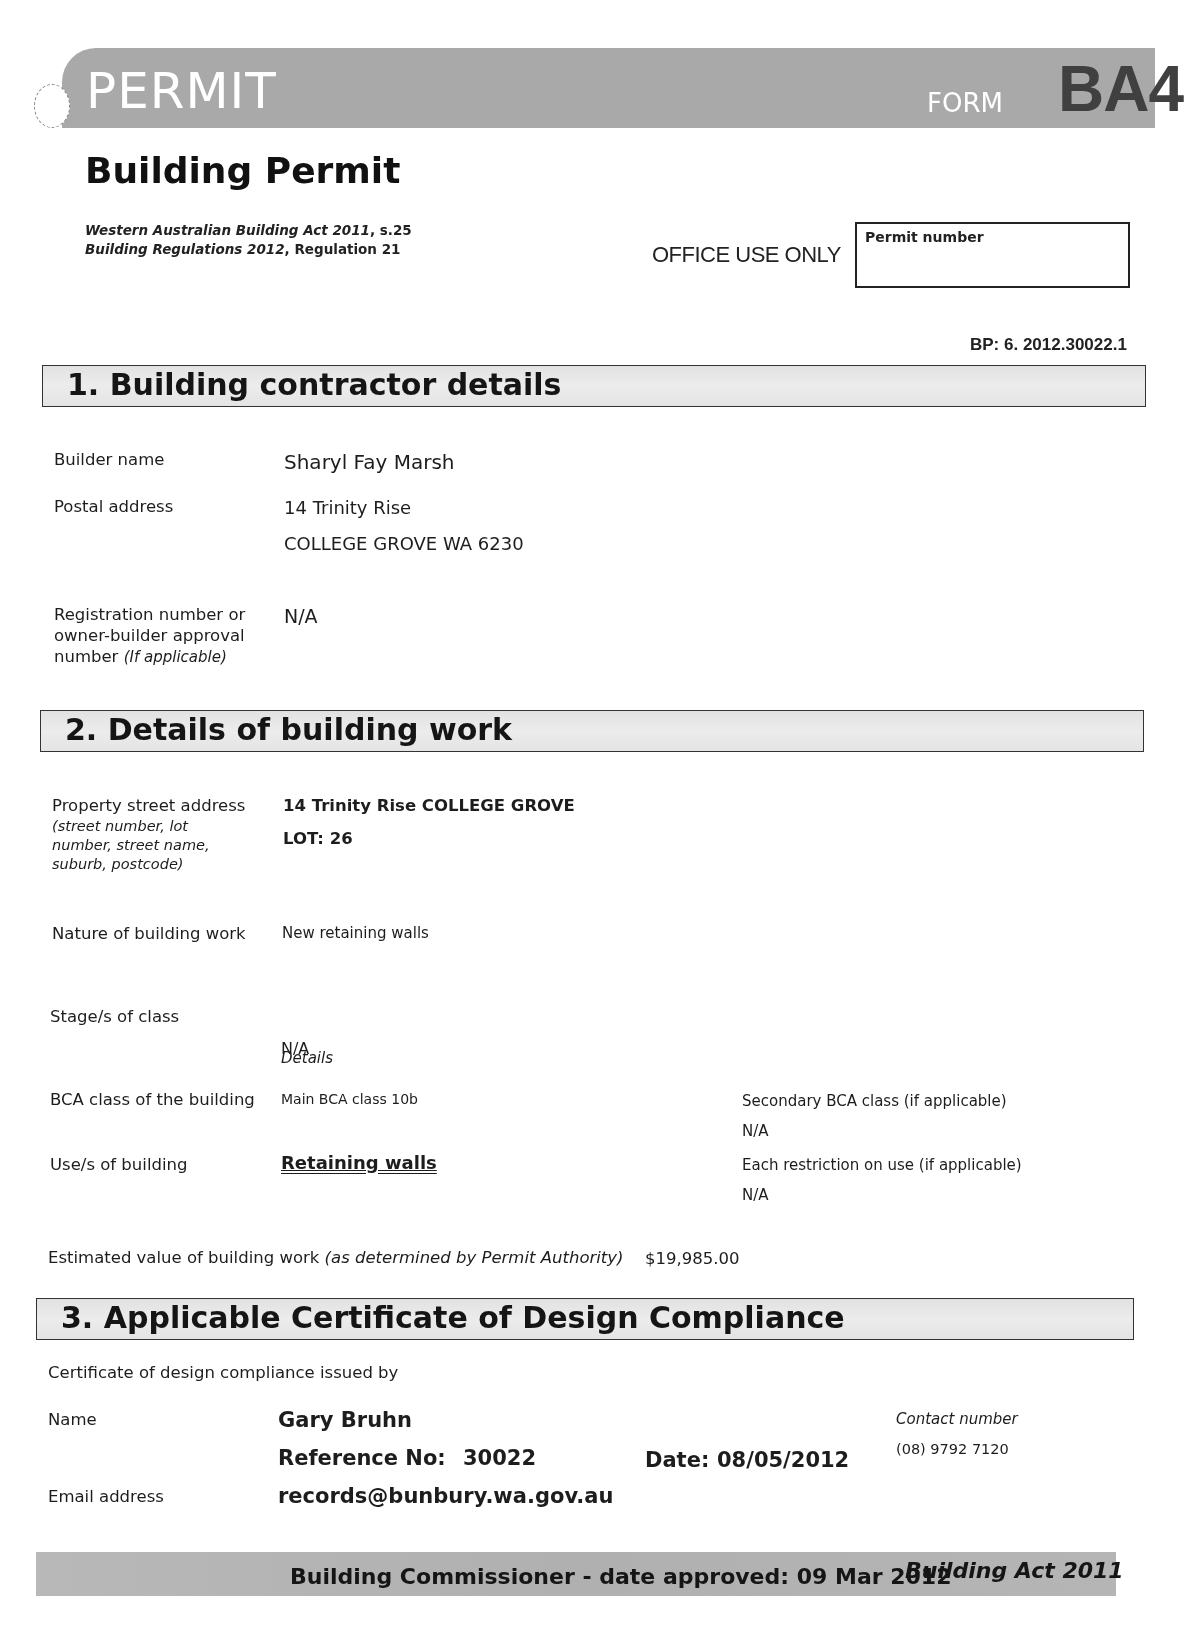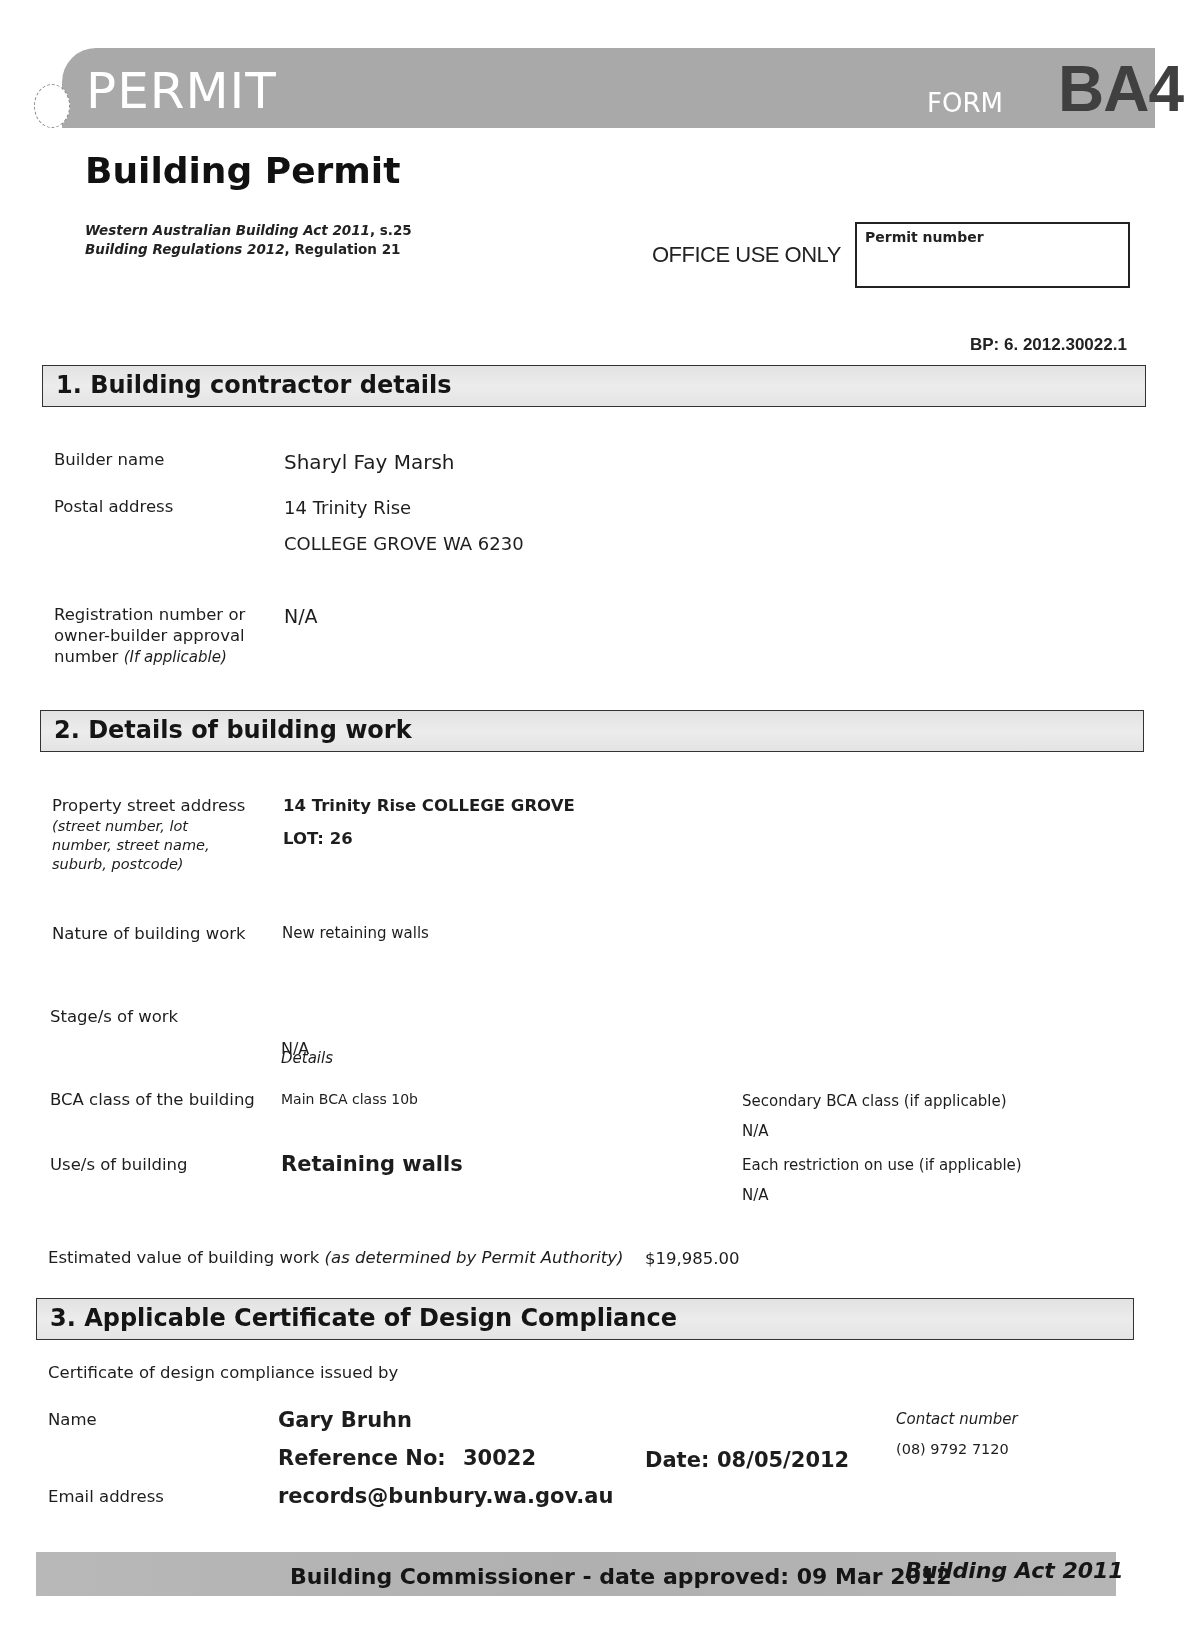--- a/index.html
+++ b/index.html
@@ -24,21 +24,21 @@
 
   .office-use { left: 652px; top: 242px; font-size: 22px; font-family: "Liberation Sans", sans-serif;
                 color: #222; letter-spacing: -0.5px; }
   .permit-box { left: 855px; top: 222px; width: 275px; height: 66px; border: 2px solid #222; box-sizing: border-box; }
   .permit-box-label { position: absolute; left: 8px; top: 5px; font-size: 14px; font-weight: bold; color: #222; }
 
   .bp-ref { left: 970px; top: 335px; font-size: 17px; font-weight: bold; font-family: "Liberation Sans", sans-serif; color: #222; }
 
   .section-head { box-sizing: border-box; border: 1.5px solid #333;
                   background: linear-gradient(180deg, #e2e2e2, #ececec 50%, #e4e4e4);
-                  font-size: 24px; font-weight: bold; color: #151515; padding-left: 13px; line-height: 38px; }
+                  font-size: 30px; font-weight: bold; color: #151515; padding-left: 24px; line-height: 38px; }
 
   .lbl { font-size: 16.5px; color: #1d1d1d; }
   .lbl i { font-style: italic; }
   .val { font-size: 20px; color: #1d1d1d; }
   .small-val { font-size: 15px; color: #1d1d1d; }
   .bold { font-weight: bold; }
 
   .footer-bar { left: 36px; top: 1552px; width: 1080px; height: 44px;
                 background: linear-gradient(90deg, #b8b8b8, #b0b0b0 50%, #b5b5b5); }
   .footer-text { left: 290px; top: 1558px; font-size: 22px; font-weight: bold; color: #151515; margin-top: 6px; }
@@ -97,31 +97,31 @@
   <div>(street number, lot</div>
   <div>number, street name,</div>
   <div>suburb, postcode)</div>
 </div>
 <div class="abs val bold" style="left:283px;top:796px;font-size:16.5px;">14 Trinity Rise COLLEGE GROVE</div>
 <div class="abs val bold" style="left:283px;top:829px;font-size:16.5px;">LOT: 26</div>
 
 <div class="abs lbl" style="left:52px;top:924px;">Nature of building work</div>
 <div class="abs small-val" style="left:282px;top:924px;">New retaining walls</div>
 
-<div class="abs lbl" style="left:50px;top:1007px;">Stage/s of work</div>
+<div class="abs lbl" style="left:50px;top:1007px;">Stage/s of class</div>
 <div class="abs small-val" style="left:281px;top:1049px;font-style:italic;">Details</div>
 <div class="abs small-val" style="left:281px;top:1039px;font-size:16px;">N/A</div>
 
 <div class="abs lbl" style="left:50px;top:1090px;">BCA class of the building</div>
 <div class="abs small-val" style="left:281px;top:1091px;font-size:14px;">Main BCA class  10b</div>
 <div class="abs small-val" style="left:742px;top:1092px;">Secondary BCA class (if applicable)</div>
 <div class="abs small-val" style="left:742px;top:1122px;">N/A</div>
 
 <div class="abs lbl" style="left:50px;top:1155px;">Use/s of building</div>
-<div class="abs val bold" style="left:281px;top:1152px;font-size:21px;text-decoration-style:double;">Retaining walls</div>
+<div class="abs val bold" style="left:281px;top:1152px;font-size:18px;text-decoration:underline;text-decoration-style:double;">Retaining walls</div>
 <div class="abs small-val" style="left:742px;top:1156px;">Each restriction on use (if applicable)</div>
 <div class="abs small-val" style="left:742px;top:1186px;">N/A</div>
 
 <div class="abs lbl" style="left:48px;top:1248px;">
   <span>Estimated value of building work </span><i>(as determined by Permit Authority)</i>
 </div>
 <div class="abs lbl" style="left:645px;top:1249px;">$19,985.00</div>
 
 <div class="abs section-head" style="left:36px;top:1298px;width:1098px;height:42px;">
   <span>3. Applicable Certificate of Design Compliance</span>

